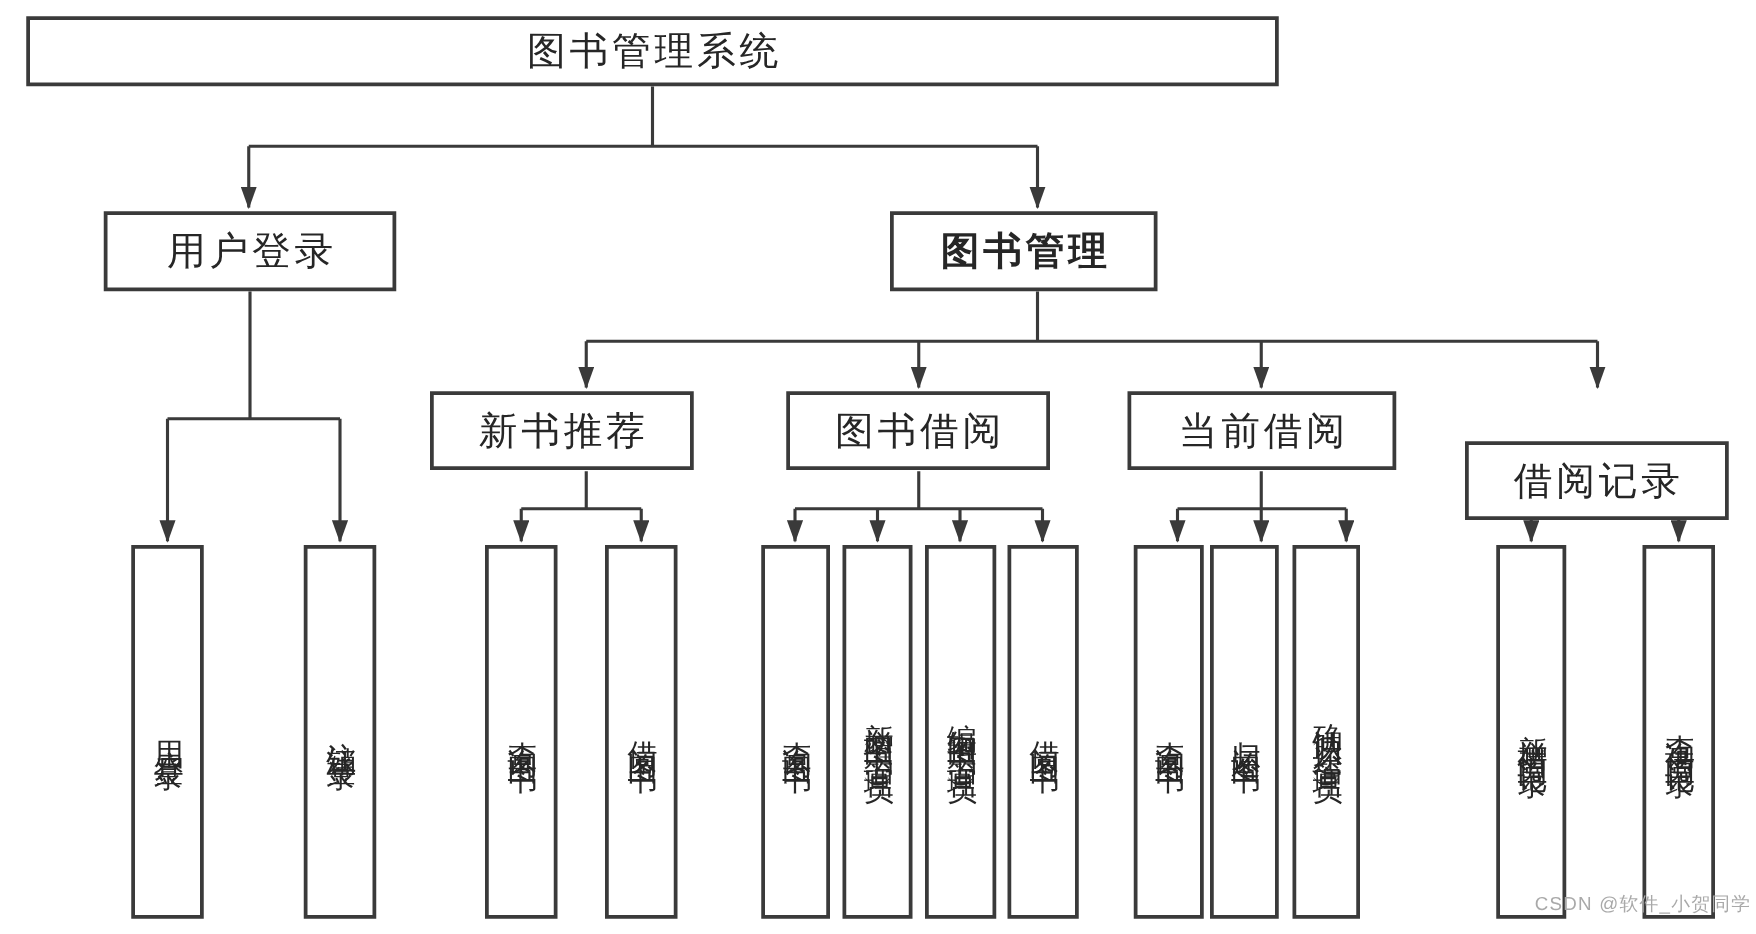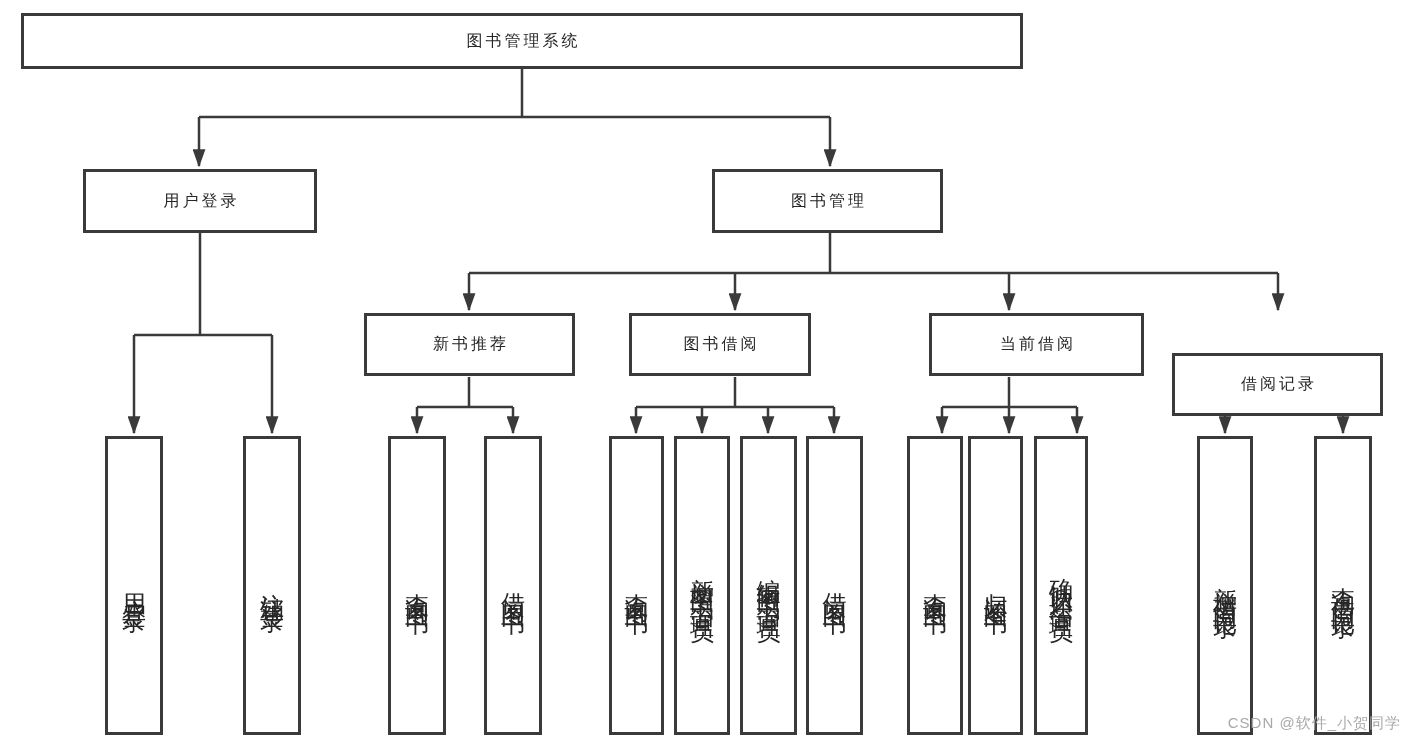--- a/index.html
+++ b/index.html
@@ -21,42 +21,42 @@
   svg.connectors line{stroke:var(--line);stroke-width:2.5;}
   svg.connectors marker path{fill:var(--line);stroke:none;}
 
   .node{
     position:absolute;
     box-sizing:border-box;
     border:3px solid var(--line);
     background:#fff;
     display:flex;align-items:center;justify-content:center;
     color:var(--text);
-    font-size:16px;
+    font-size:31px;
     letter-spacing:3px;
     text-indent:3px; 
     white-space:nowrap;
   }
   .leaf{
     top:436px;height:299px;
     writing-mode:vertical-rl;
     text-orientation:mixed;
     letter-spacing:6px;
     text-indent:0;
     font-size:24px;
     white-space:normal;
     line-height:1;
   }
   
   #n-root {left:21px;  top:13px;  width:1002px;height:56px;}
   #n-l1-0 {left:83px;  top:169px; width:234px; height:64px;}
-  #n-l1-1 {left:712px; top:169px; width:231px; height:64px;}
-  #n-l2-0 {left:364px; top:313px; width:211px; height:63px;}
-  #n-l2-1 {left:629px; top:313px; width:182px; height:63px;}
-  #n-l2-2 {left:902px; top:313px; width:215px; height:63px;margin-left:27px;}
+  #n-l1-1 {left:712px; top:169px; width:214px; height:64px;font-weight:bold;}
+  #n-l2-0 {left:344px; top:313px; width:211px; height:63px;}
+  #n-l2-1 {left:629px; top:313px; width:211px; height:63px;}
+  #n-l2-2 {left:902px; top:313px; width:215px; height:63px;}
   #n-l2-3 {left:1172px;top:313px; width:211px; height:63px;margin-top:40px;}
   
   #lf-ul-0{left:105px; width:58px;}
   #lf-ul-1{left:243px; width:58px;}
   #lf-nb-0{left:388px; width:58px;}
   #lf-nb-1{left:484px; width:58px;}
   #lf-bb-0{left:609px; width:55px;}
   #lf-bb-1{left:674px; width:56px;}
   #lf-bb-2{left:740px; width:57px;}
   #lf-bb-3{left:806px; width:57px;}

